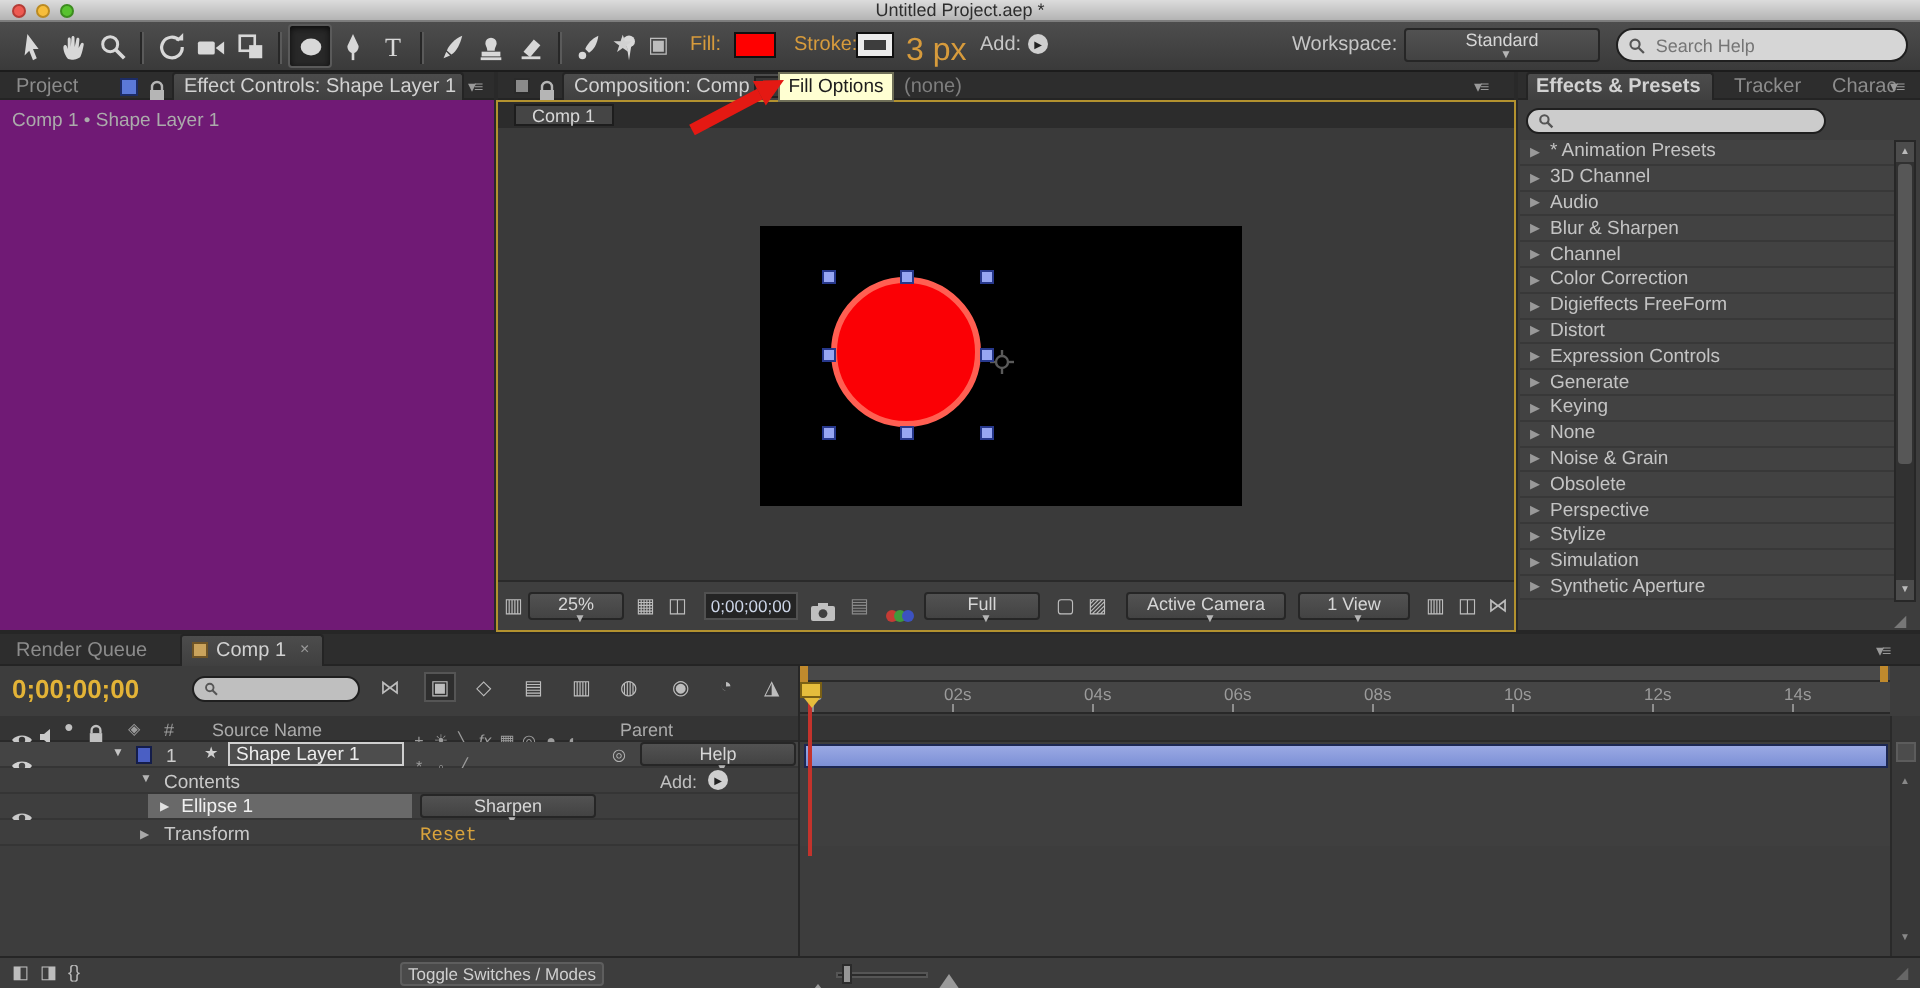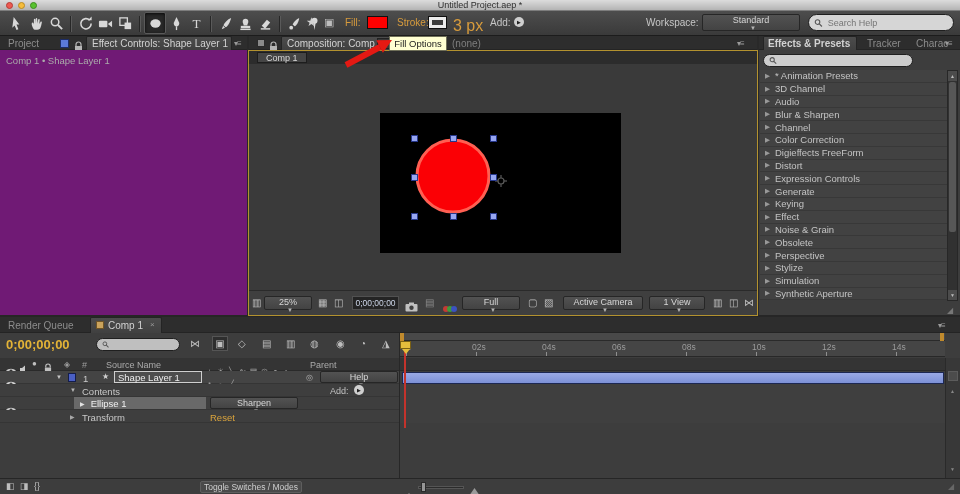--- a/index.html
+++ b/index.html
@@ -337,21 +337,21 @@
         <div class="fxrow">
           <span class="tri">▶</span>
           <span class="txt">Generate</span>
         </div>
         <div class="fxrow">
           <span class="tri">▶</span>
           <span class="txt">Keying</span>
         </div>
         <div class="fxrow">
           <span class="tri">▶</span>
-          <span class="txt">Effect</span>
+          <span class="txt">None</span>
         </div>
         <div class="fxrow">
           <span class="tri">▶</span>
           <span class="txt">Noise &amp; Grain</span>
         </div>
         <div class="fxrow">
           <span class="tri">▶</span>
           <span class="txt">Obsolete</span>
         </div>
         <div class="fxrow">
@@ -489,21 +489,21 @@
       </div>
       <div class="abs dd" style="left:210px;top:0;width:88px;height:12px;">
         <span>Sharpen</span>
           <span class="arr">▼</span>
       </div>
     </div>
 
     <div class="abs tlrow" style="left:0;top:77px;width:400px;height:13px;">
       <span class="abs" style="left:70px;top:3px;font-size:6px;color:#a8a8a8;">▶</span>
       <span class="abs txt" style="left:82px;top:2px;font-size:9.5px;color:#c8c8c8;">Transform</span>
-      <span class="abs txt" style="left:210px;top:2px;font-size:9.5px;color:#d9a33c;">Reset</span>
+      <span class="abs txt" style="left:210px;top:2px;font-size:9.5px;color:#d9a33c;font-family:Liberation Mono, monospace;">Reset</span>
     </div>
 
     <div class="abs" style="left:400px;top:25px;width:545px;height:13px;border-bottom:1px solid #2a2a2a;background:#343434;"></div>
     <div class="abs" style="left:400px;top:51px;width:545px;height:39px;background:#3f3f3f;"></div>
 
     <div class="abs" style="left:402px;top:38.5px;width:542px;height:12px;background:linear-gradient(#9aa9e4,#7c90d6);border:1px solid #1c2752;"></div>
 
     <div class="abs" style="left:399px;top:0;width:1px;height:145px;background:#272727;"></div>
     <div class="abs" style="left:945px;top:25px;width:15px;height:120px;background:#383838;border-left:1px solid #2a2a2a;">
       <div class="abs" style="left:2px;top:13px;width:10px;height:10px;background:#4c4c4c;border:1px solid #5c5c5c;"></div>

